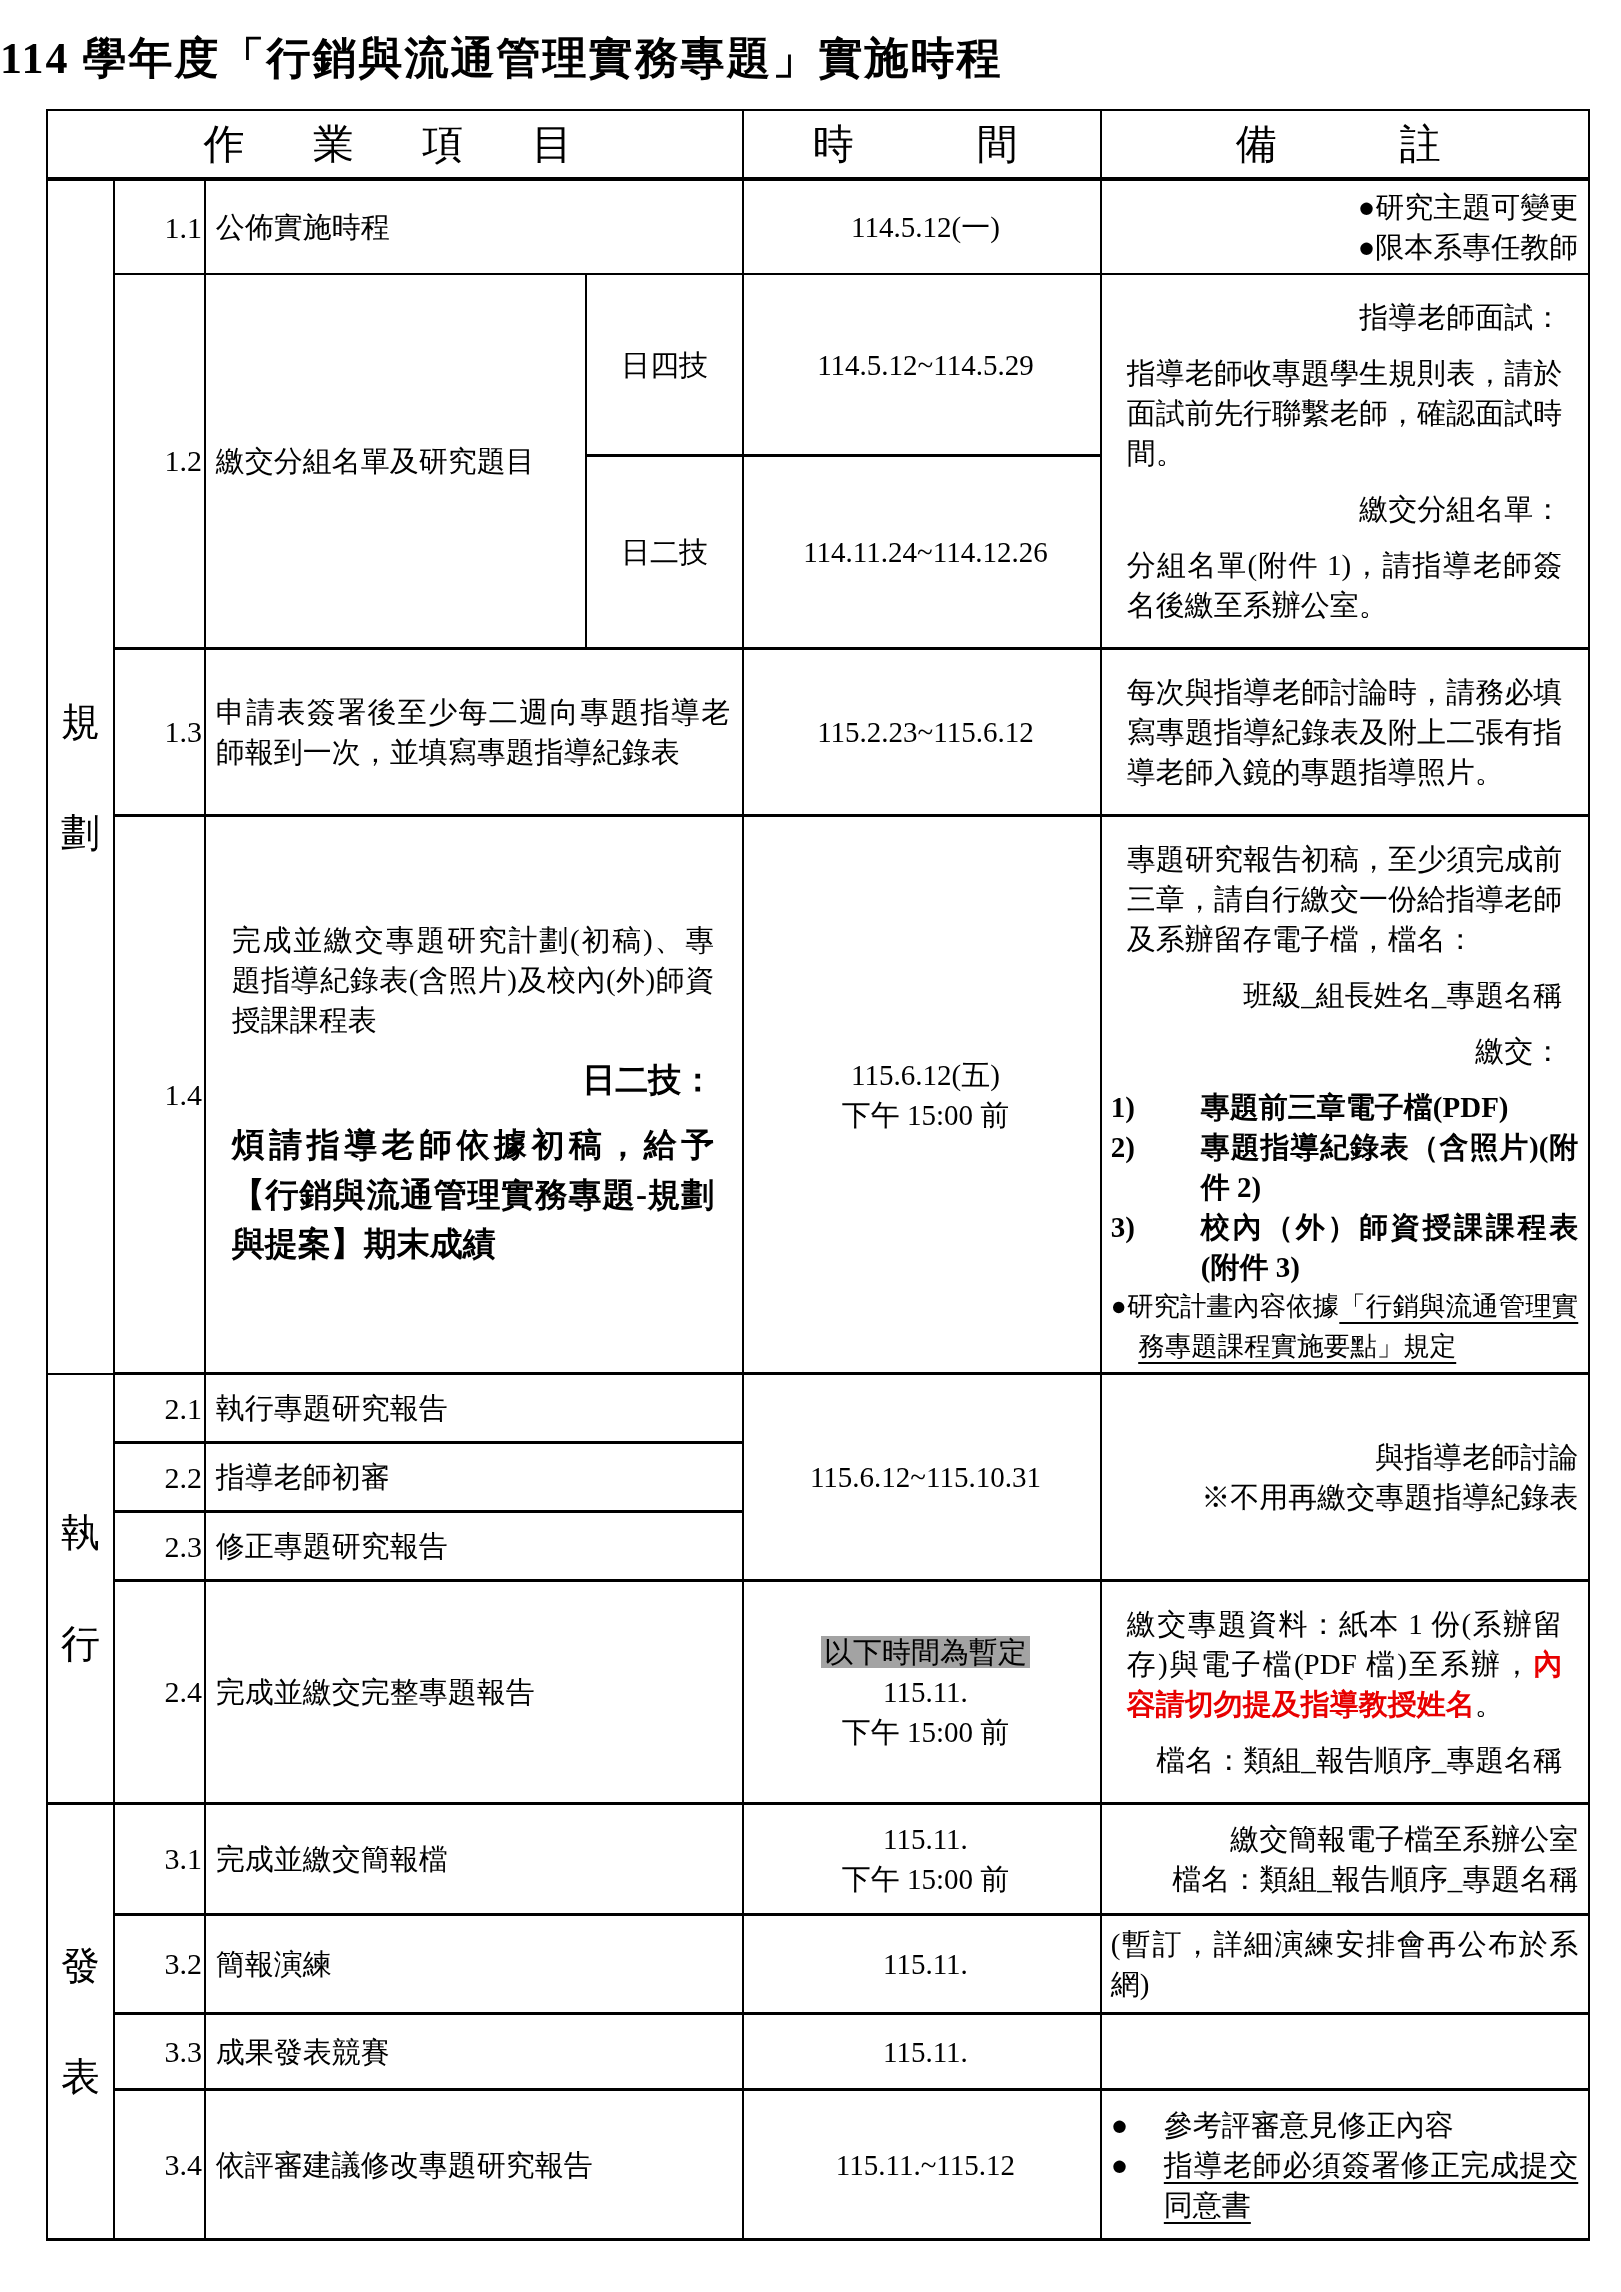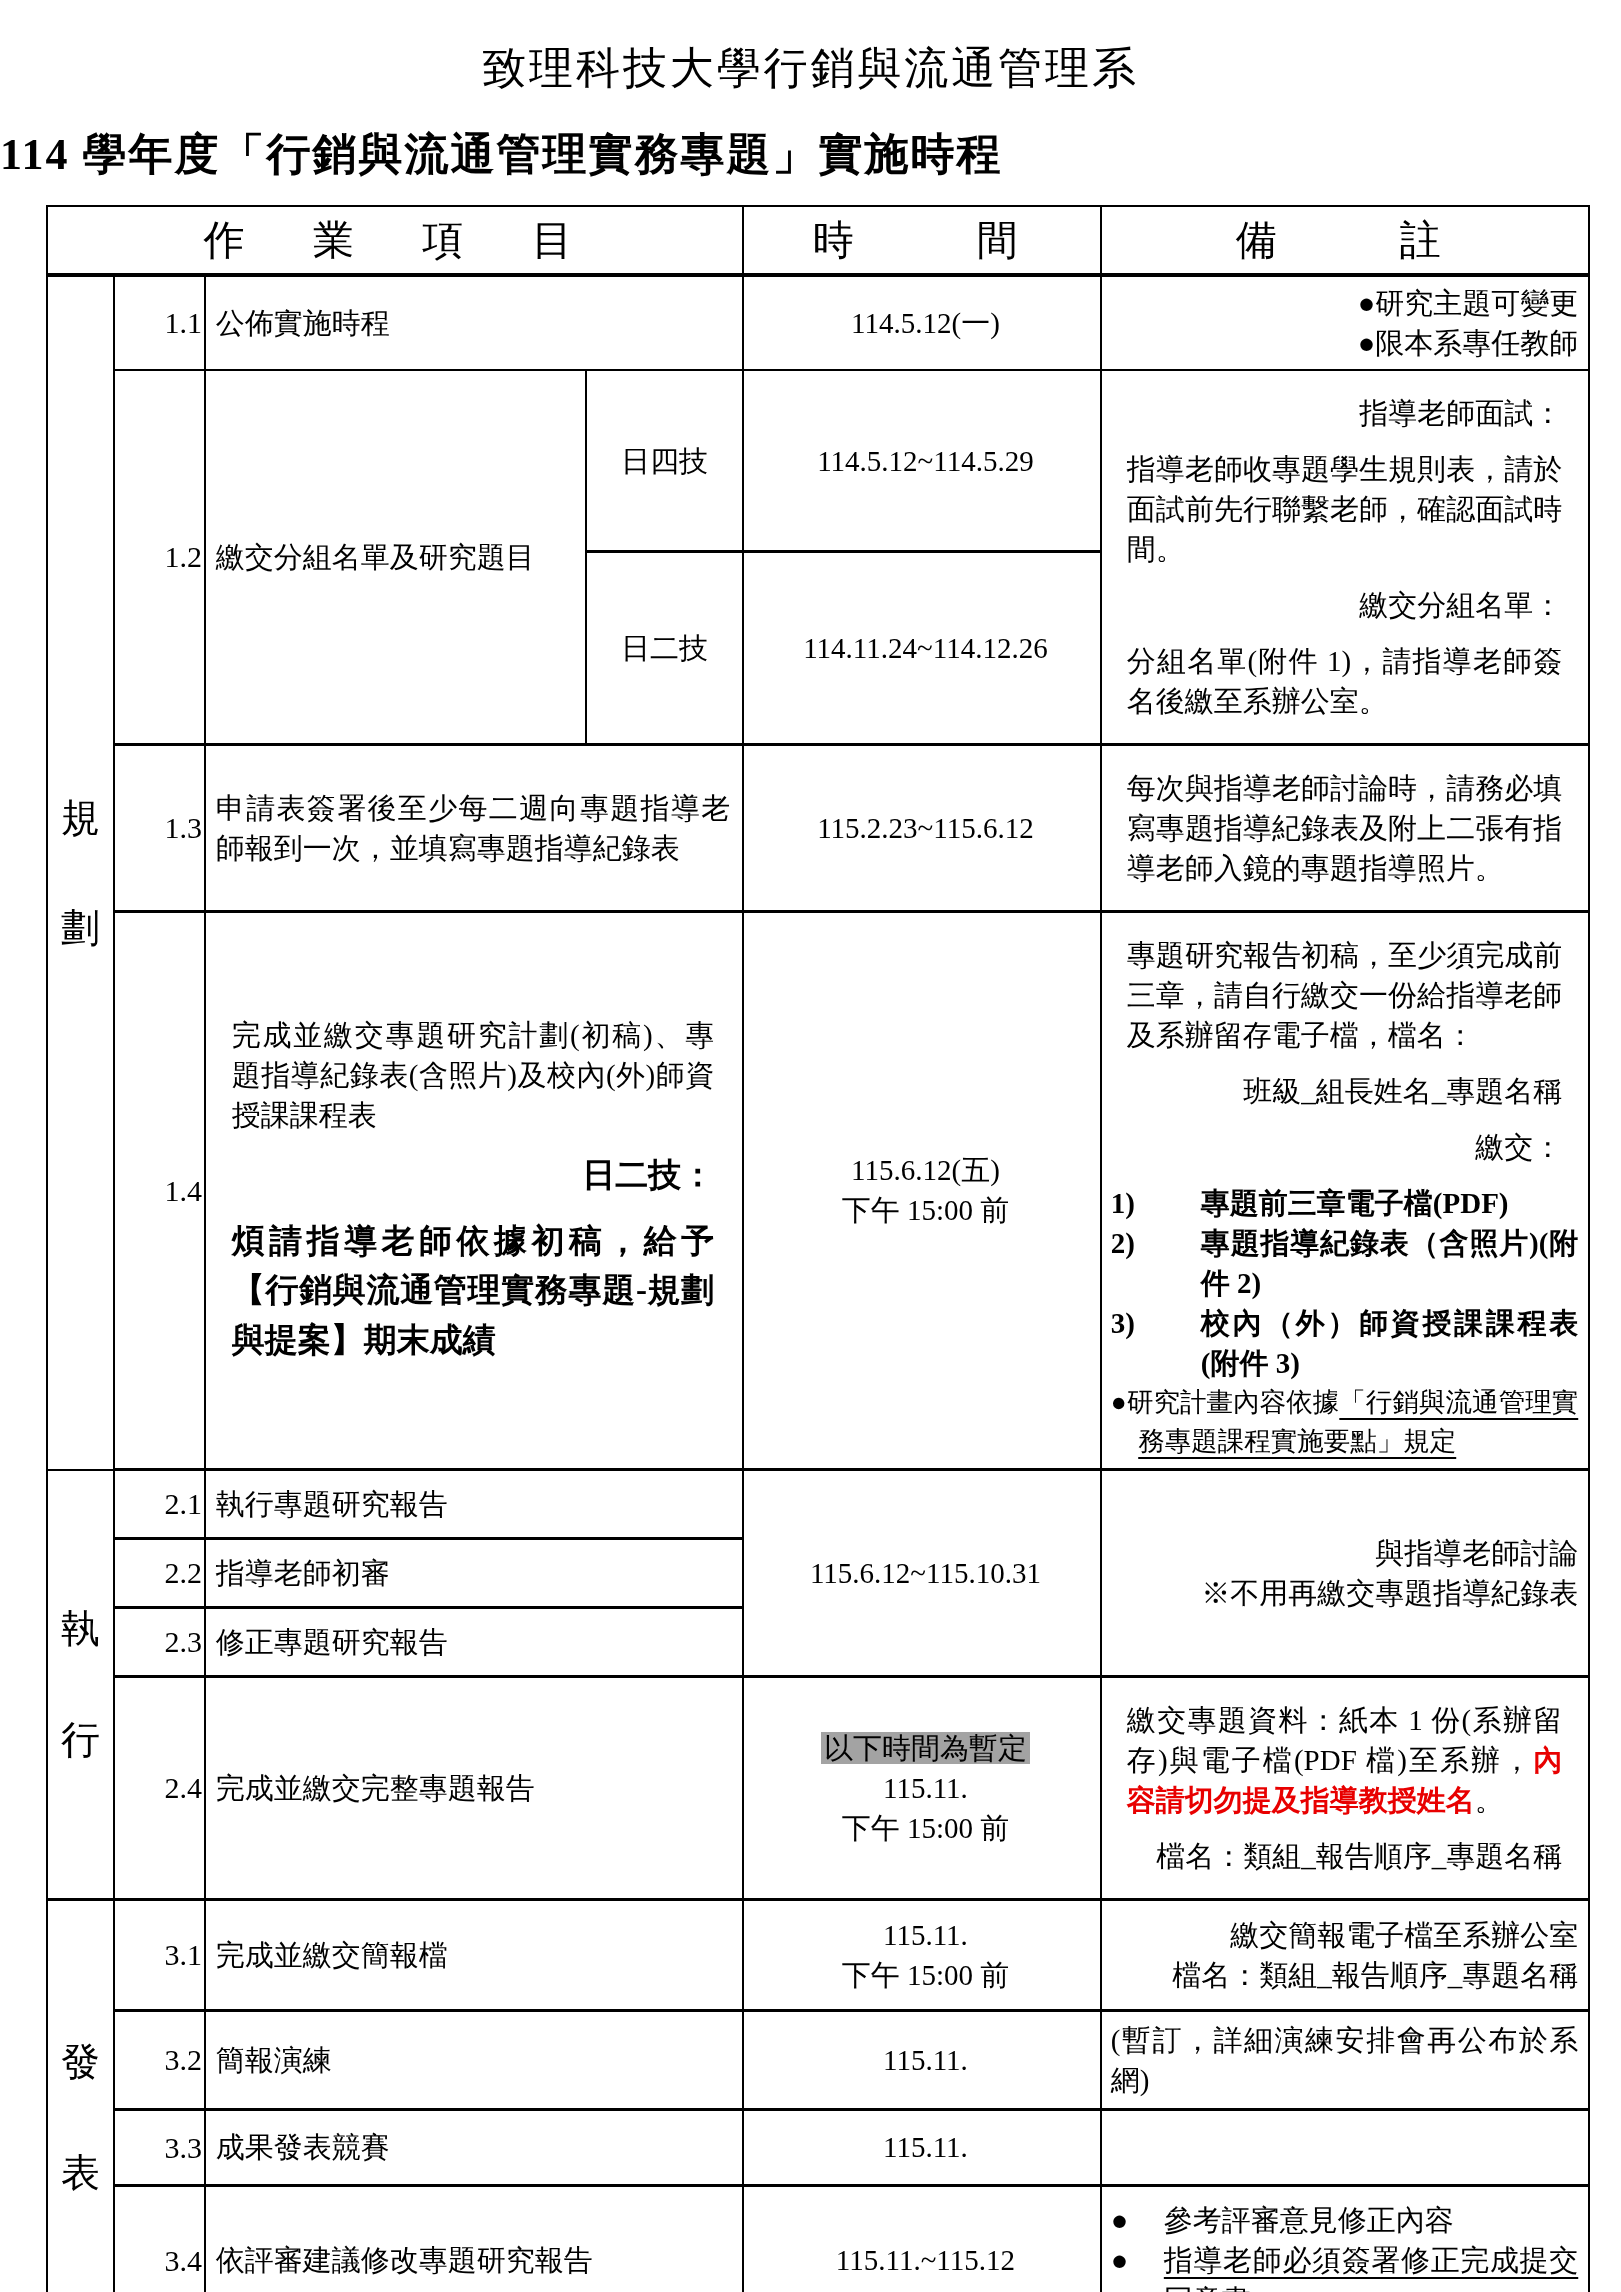--- a/index.html
+++ b/index.html
@@ -65,21 +65,20 @@
   .note-sm{font-size:26.5px;padding-left:27.4px;text-indent:-27.4px;text-align:justify;line-height:1.5}
   .brow{display:flex}
   .bmk{flex:0 0 53px}
   .btx{flex:1;text-align:justify}
   .tline{text-align:right}
 </style>
 </head>
 <body>
 
 <div>
-  <h1 class="title">致理科技大學行銷與流通管理系</h1>
   <h2 class="subtitle">114 學年度「行銷與流通管理實務專題」實施時程</h2>
 
   <table class="schedule">
     <colgroup>
       <col style="width:67px">
         <col style="width:91px">
         <col style="width:381px">
       <col style="width:157px">
         <col style="width:358px">
         <col style="width:488px">

